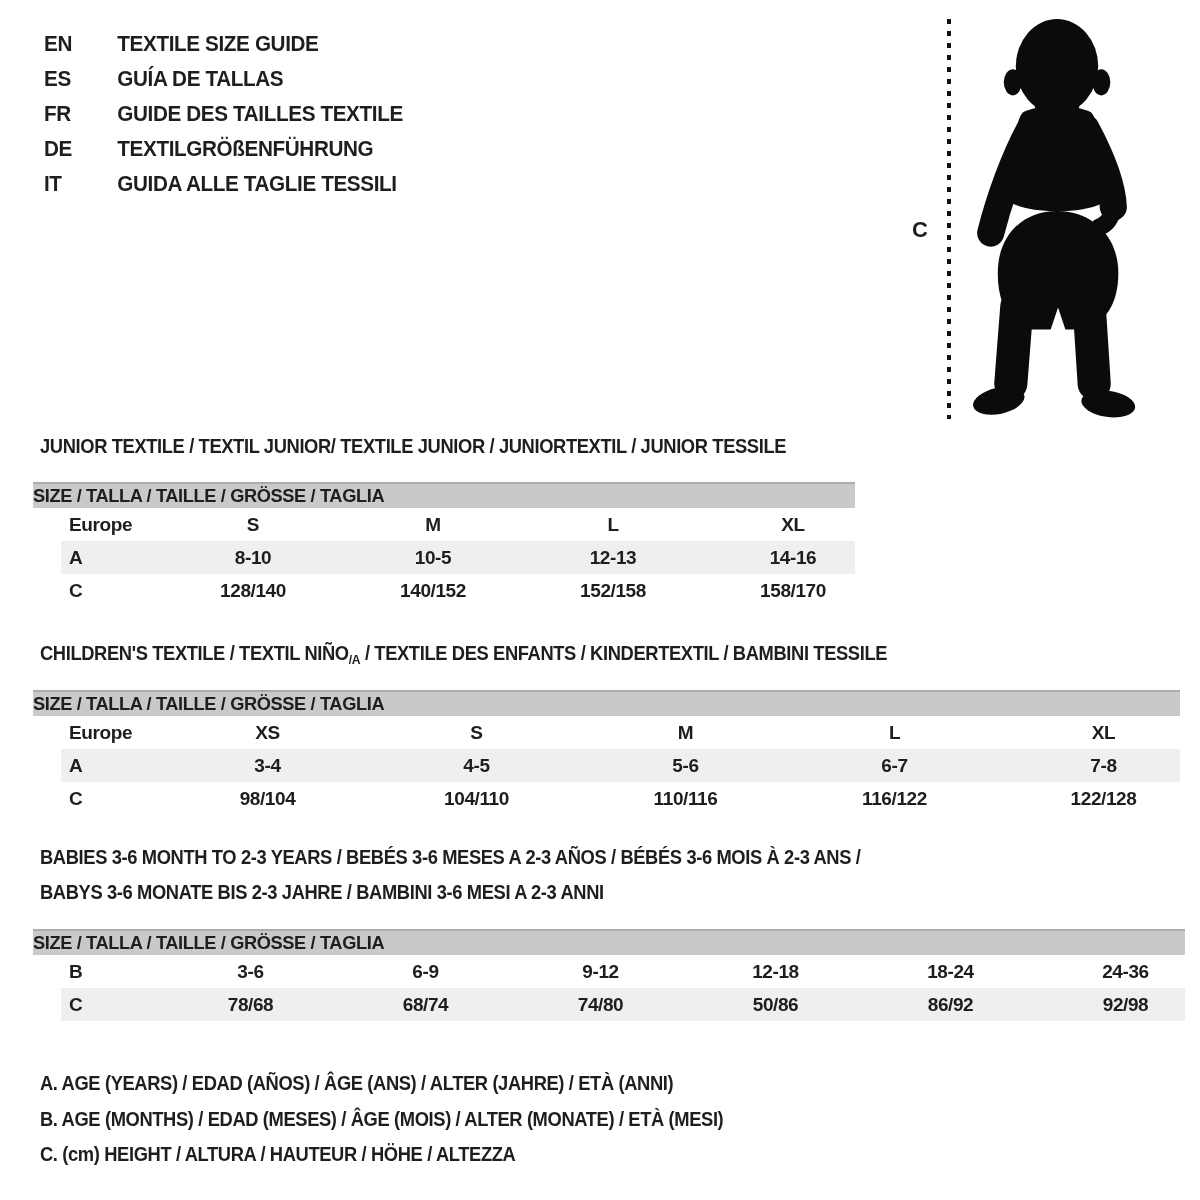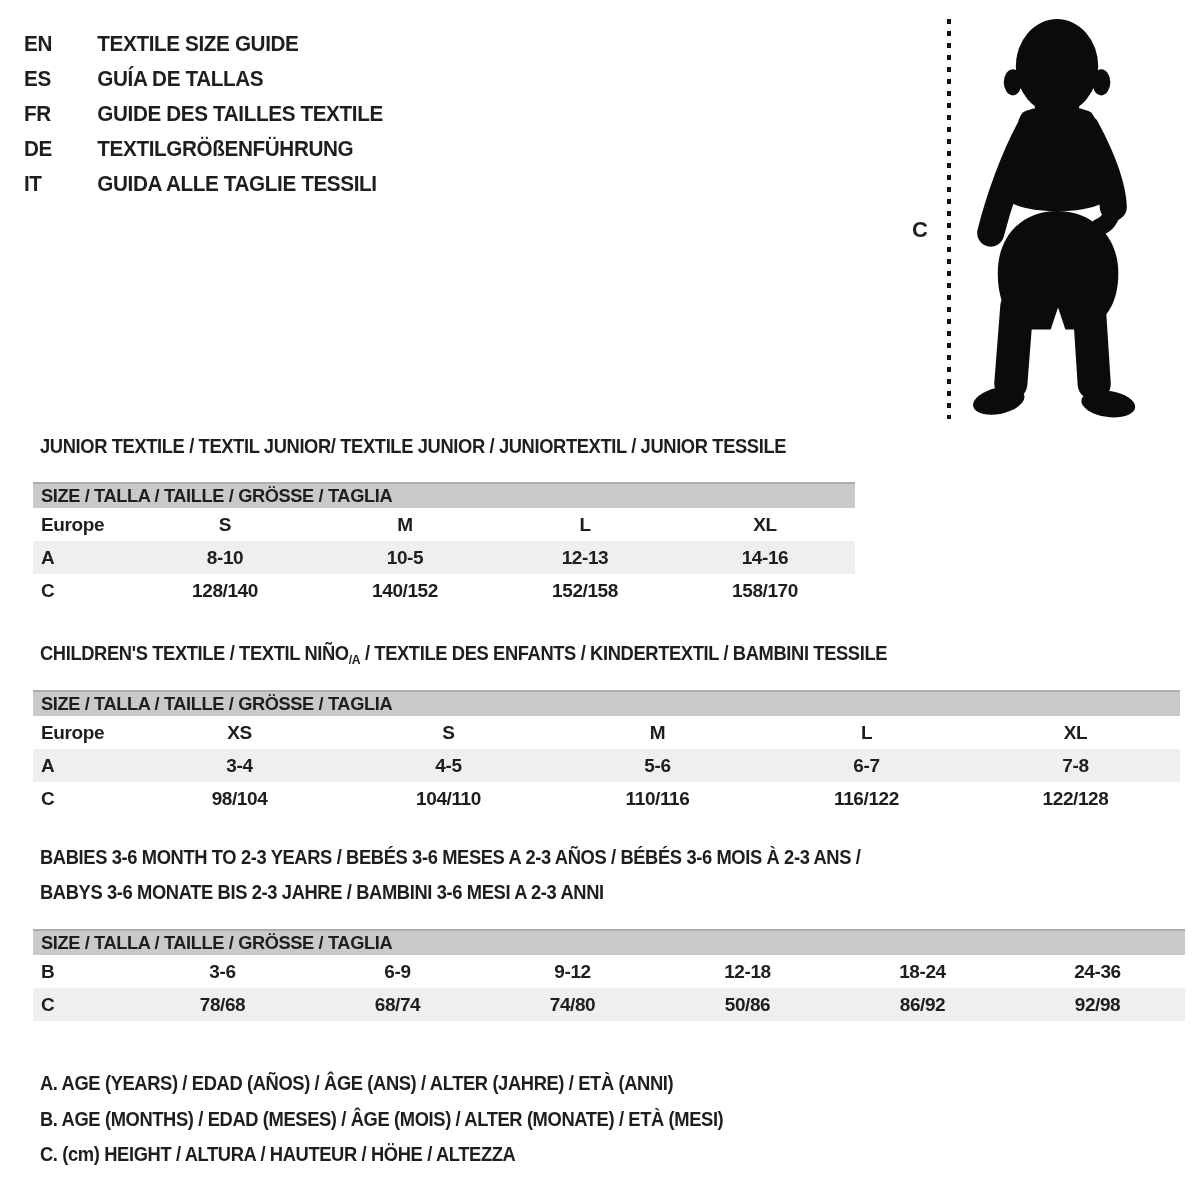--- a/index.html
+++ b/index.html
@@ -12,43 +12,43 @@
   
   .lang-row{display:flex;height:35px;align-items:center;font-size:22px;}
   .lang-code{width:78px;}
   
   .heading{font-size:19.5px;line-height:24px;}
   .sub-frag{font-size:13px;position:relative;top:4px;}
 
   
   .size-table{position:absolute;font-size:19px;}
   .bar{height:26px;background:var(--header-bar,#c9c9c9);border-top:2px solid #adadad;
-       display:flex;align-items:center;padding-left:8px;box-sizing:border-box;}
+       display:flex;align-items:center;padding-left:0;box-sizing:border-box;}
   .bar span{letter-spacing:-0.4px;transform:scaleX(0.96);transform-origin:0 50%;white-space:nowrap;}
-  .trow{display:grid;height:33px;align-items:center;}
+  .trow{display:grid;height:33px;align-items:center;margin-left:28px;}
   .trow.band{background:var(--row-band,#efefef);}
   .cols-4{grid-template-columns:102px repeat(4,180px);}
   .cols-5{grid-template-columns:102px repeat(5,209px);}
   .cols-6{grid-template-columns:102px repeat(6,175px);}
   .lbl{padding-left:8px;text-align:left;letter-spacing:-0.4px;}
   .val{text-align:center;letter-spacing:-0.4px;}
 
   
   .legend-line{font-size:19.5px;}
 
   
   #dash-line-svg,#toddler-svg{display:block;}
   .c-label{font-size:22px;}
 </style>
 </head>
 <body>
 
 <div id="page">
 
-  <div class="abs" style="left:24px;top:26px;">
+  <div class="abs" style="left:44px;top:26px;">
     <div class="lang-row cond">
       <span class="lang-code">EN</span>
       <span class="lang-label">TEXTILE SIZE GUIDE</span>
     </div>
     <div class="lang-row cond">
       <span class="lang-code">ES</span>
       <span class="lang-label">GUÍA DE TALLAS</span>
     </div>
     <div class="lang-row cond">
       <span class="lang-code">FR</span>

